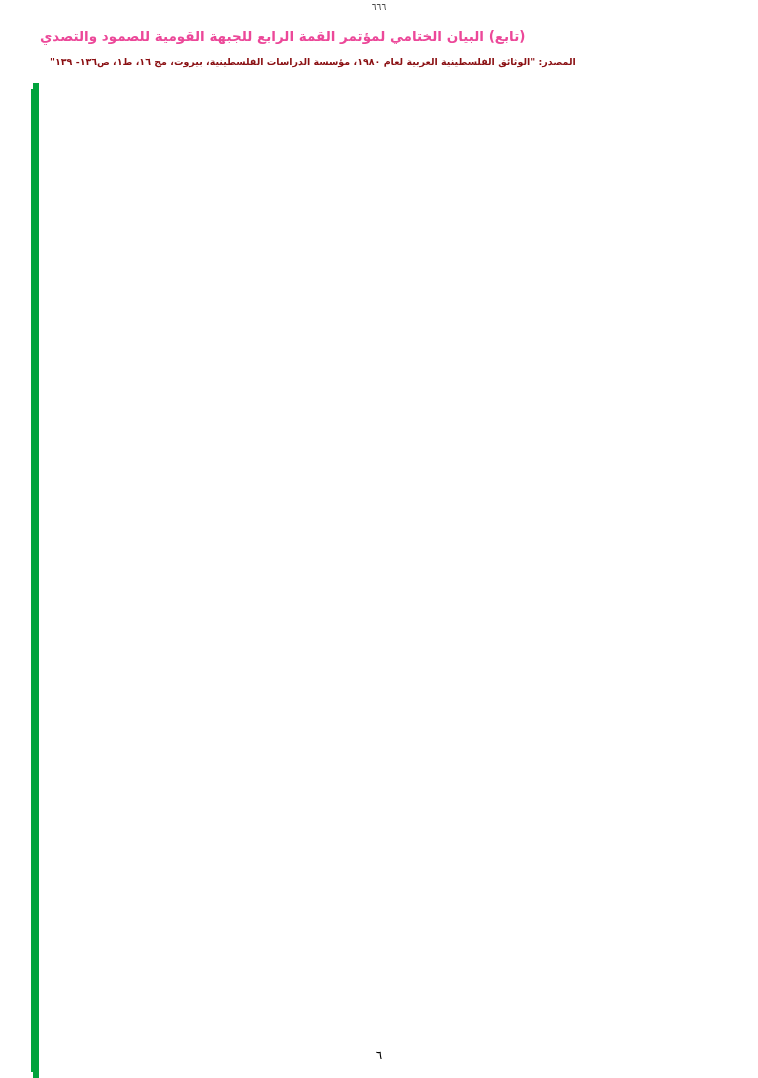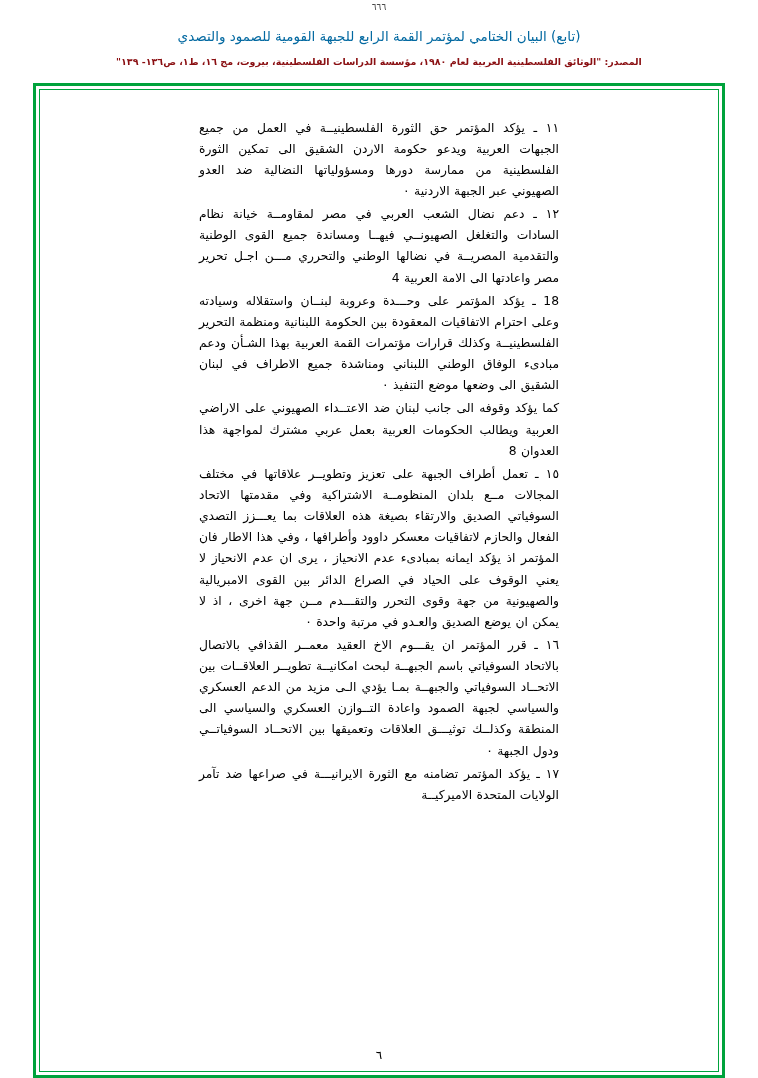--- a/index.html
+++ b/index.html
@@ -13,37 +13,38 @@
     position: relative;
     font-family: "DejaVu Sans", "Liberation Sans", sans-serif;
     color: #000000;
     overflow: hidden;
   }
   .page {
     position: absolute;
     inset: 0;
     display: flex;
     flex-direction: column;
+    align-items: flex-end;
   }
   .page-header-num {
     position: absolute;
     top: 2px;
     left: 0;
     right: 0;
     text-align: center;
     font-size: 9px;
     color: #444;
     letter-spacing: 1px;
   }
   .doc-title {
     margin-top: 26px;
     text-align: center;
-    font-weight: normal;
+    font-weight: bold;
     font-size: 13.5px;
-    color: #0369a1;
+    color: #ec4899;
     direction: rtl;
     padding: 0 40px;
     line-height: 1.5;
   }
   .doc-source {
     margin-top: 9px;
     text-align: center;
     font-weight: bold;
     font-size: 9.5px;
     color: #8a0f12;

